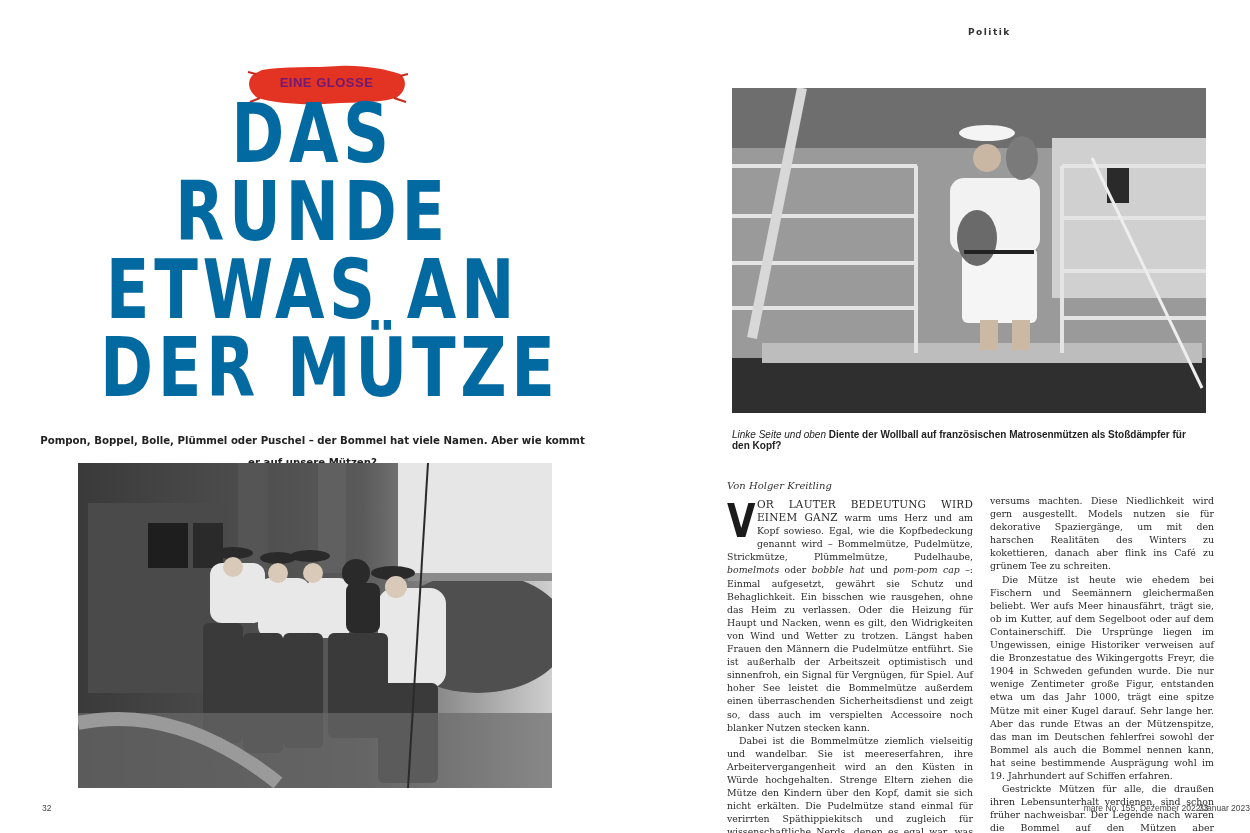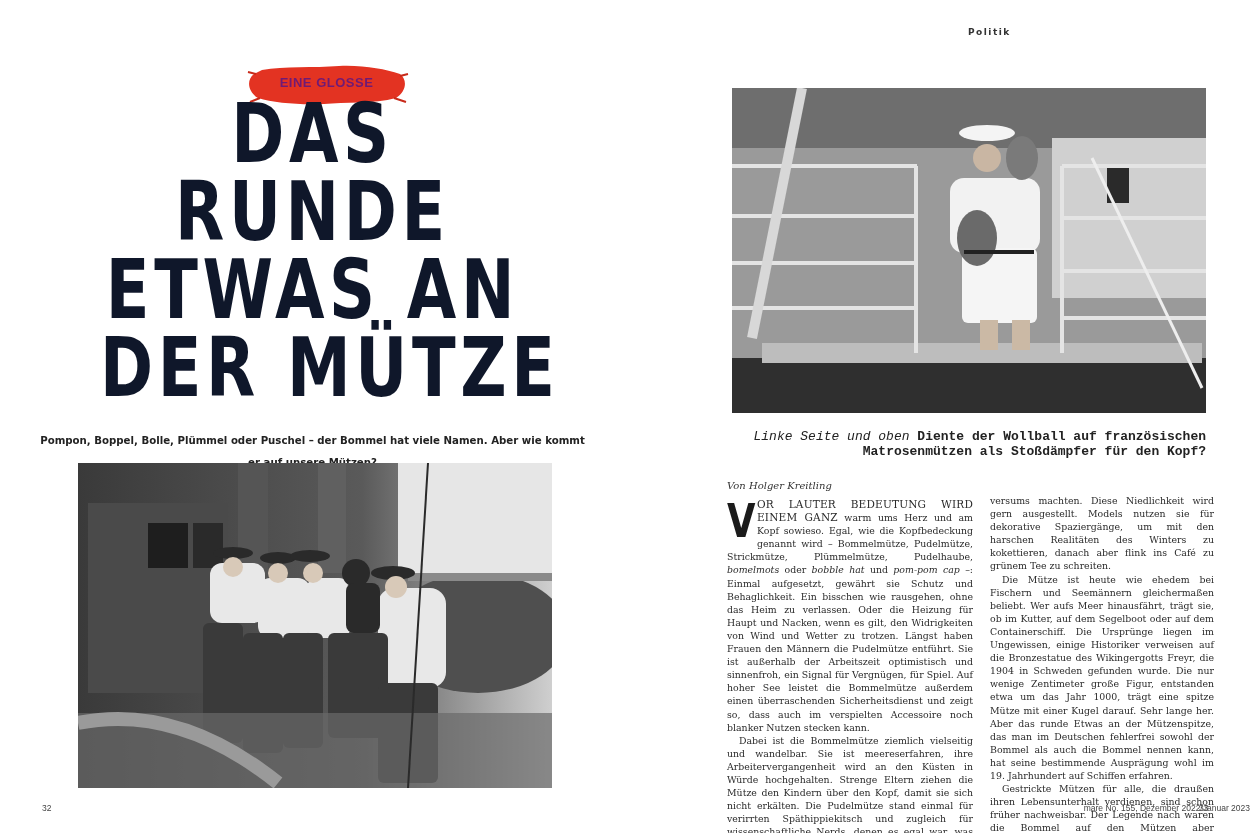--- a/index.html
+++ b/index.html
@@ -6,32 +6,32 @@
   body { width: 1250px; height: 833px; background: #ffffff; position: relative; overflow: hidden; font-family: "DejaVu Serif", serif; color: #222; }
   .page { position: absolute; top: 0; height: 833px; }
   .page-left { left: 0; width: 625px; }
 
   
   .kicker { position: absolute; left: 244px; top: 64px; width: 165px; height: 42px; }
   .kicker svg { position: absolute; left: 0; top: 0; }
   .kicker-label { position: absolute; left: 0; top: 11px; width: 165px; text-align: center; font-family: "Liberation Sans", sans-serif; font-weight: bold; font-size: 13px; color: #701a75; letter-spacing: 0.5px; }
 
   
-  .headline { position: absolute; left: 40px; top: 95px; width: 545px; text-align: center; font-family: "DejaVu Sans", sans-serif; font-weight: bold; color: #0f172a; line-height: 78px; }
+  .headline { position: absolute; left: 40px; top: 95px; width: 545px; text-align: center; font-family: "DejaVu Sans", sans-serif; font-weight: bold; color: #0369a1; line-height: 78px; }
   .headline .line { display: block; font-size: 82px; transform: scaleX(0.78); transform-origin: center; letter-spacing: 6px; white-space: nowrap; }
 
   .standfirst { position: absolute; left: 40px; top: 430px; width: 545px; text-align: center; font-family: "DejaVu Sans", sans-serif; font-weight: bold; font-size: 10.2px; line-height: 22px; color: #222; }
 
   
   .photo { position: absolute; overflow: hidden; background: #777; }
   .photo svg { display: block; }
   .photo-left { left: 78px; top: 463px; width: 474px; height: 325px; }
   .photo-right { left: 732px; top: 88px; width: 474px; height: 325px; }
 
-  .caption { position: absolute; left: 732px; top: 429px; width: 474px; text-align: right; font-family: Liberation Mono, monospace; font-size: 13px; color: #222; }
+  .caption { position: absolute; left: 732px; top: 429px; width: 474px; font-family: Liberation Sans, sans-serif; font-size: 10px; color: #222; }
   .caption .cap-lead { font-style: italic; }
   .caption .cap-text { font-weight: bold; }
 
   .section-label { position: absolute; left: 920px; top: 27px; font-family: "DejaVu Sans", sans-serif; font-weight: bold; font-size: 9px; letter-spacing: 1.5px; color: #333; padding-left: 48px; }
 
   .byline { position: absolute; left: 727px; top: 480px; font-style: italic; font-size: 10px; color: #333; text-align: right; }
 
   .col { position: absolute; top: 498px; font-size: 9.4px; line-height: 13.1px; text-align: justify; color: #2a2a2a; hyphens: manual; }
   .col1 { left: 727px; width: 246px; }
   .col2 { left: 990px; width: 224px; top: 494px; }

